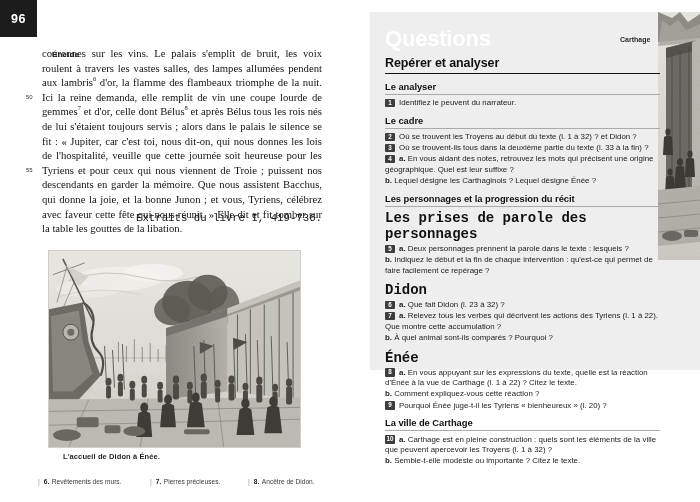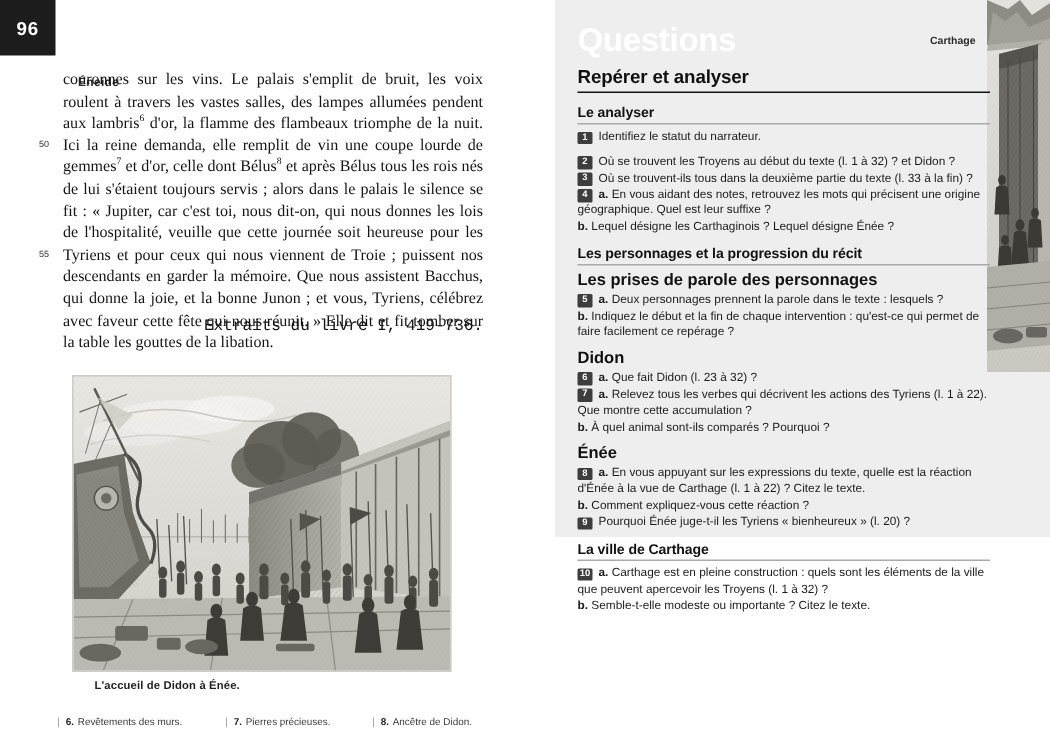--- a/index.html
+++ b/index.html
@@ -148,21 +148,21 @@
   }
   #footnotes .fn .num {
     font-weight: bold;
     color: #1f1f1f;
     margin-right: 2.5px;
   }
 
   
   #right-panel {
     position: absolute;
-    left: 370px; top: 0;
+    left: 370px; top: 12px;
     width: 330px;
     height: 358px;
     background: #eeeeee;
   }
 
   #side-engraving {
     position: absolute;
     right: 0; top: 0;
     width: 42px;
     height: 248px;
@@ -211,24 +211,25 @@
     font-size: 9.4px;
     font-weight: bold;
     color: #111;
     border-bottom: 0.9px solid #aaa;
     padding-bottom: 2px;
     margin-bottom: 3.5px;
     letter-spacing: -0.05px;
   }
 
   .h3-plain {
-    font-size: 11px;
+    font-size: 14px;
     font-weight: bold;
     color: #111;
     margin-bottom: 2px;
+    font-family: Liberation Mono, monospace;
   }
 
   .qgroup { margin-bottom: 6px; }
 
   .qline {
     font-size: 7.9px;
     line-height: 10.6px;
     color: #1b1b1b;
     margin-bottom: 0.5px;
     text-align: left;
@@ -511,23 +512,24 @@
 
     <div id="carthage-label">Carthage</div>
 
     <div id="questions-title">Questions</div>
 
     <div id="panel-body">
       <div class="h1-rule">Repérer et analyser</div>
       <div id="groups-container">
           <div class="qgroup">
             <div class="h2-rule">Le analyser</div>
-            <div class="qline"><span class="qnum">1</span><span>Identifiez le statut du narrateur.</span></div>
+            <div class="qline"><span class="qnum">1</span><span>Identifiez le peuvent du narrateur.</span></div>
           </div>
           <div class="qgroup">
+            <div class="h2-rule">Le cadre</div>
             <div class="qline"><span class="qnum">2</span><span>Où se trouvent les Troyens au début du texte (l. 1 à 32) ? et Didon ?</span></div>
             <div class="qline"><span class="qnum">3</span><span>Où se trouvent-ils tous dans la deuxième partie du texte (l. 33 à la fin) ?</span></div>
             <div class="qline"><span class="qnum">4</span><span class="sub">a. </span><span>En vous aidant des notes, retrouvez les mots qui précisent une origine géographique. Quel est leur suffixe ?</span></div>
             <div class="qline"><span class="sub">b. </span><span>Lequel désigne les Carthaginois ? Lequel désigne Énée ?</span></div>
           </div>
           <div class="qgroup">
             <div class="h2-rule">Les personnages et la progression du récit</div>
             <div class="h3-plain">Les prises de parole des personnages</div>
             <div class="qline"><span class="qnum">5</span><span class="sub">a. </span><span>Deux personnages prennent la parole dans le texte : lesquels ?</span></div>
             <div class="qline"><span class="sub">b. </span><span>Indiquez le début et la fin de chaque intervention : qu'est-ce qui permet de faire facilement ce repérage ?</span></div>

